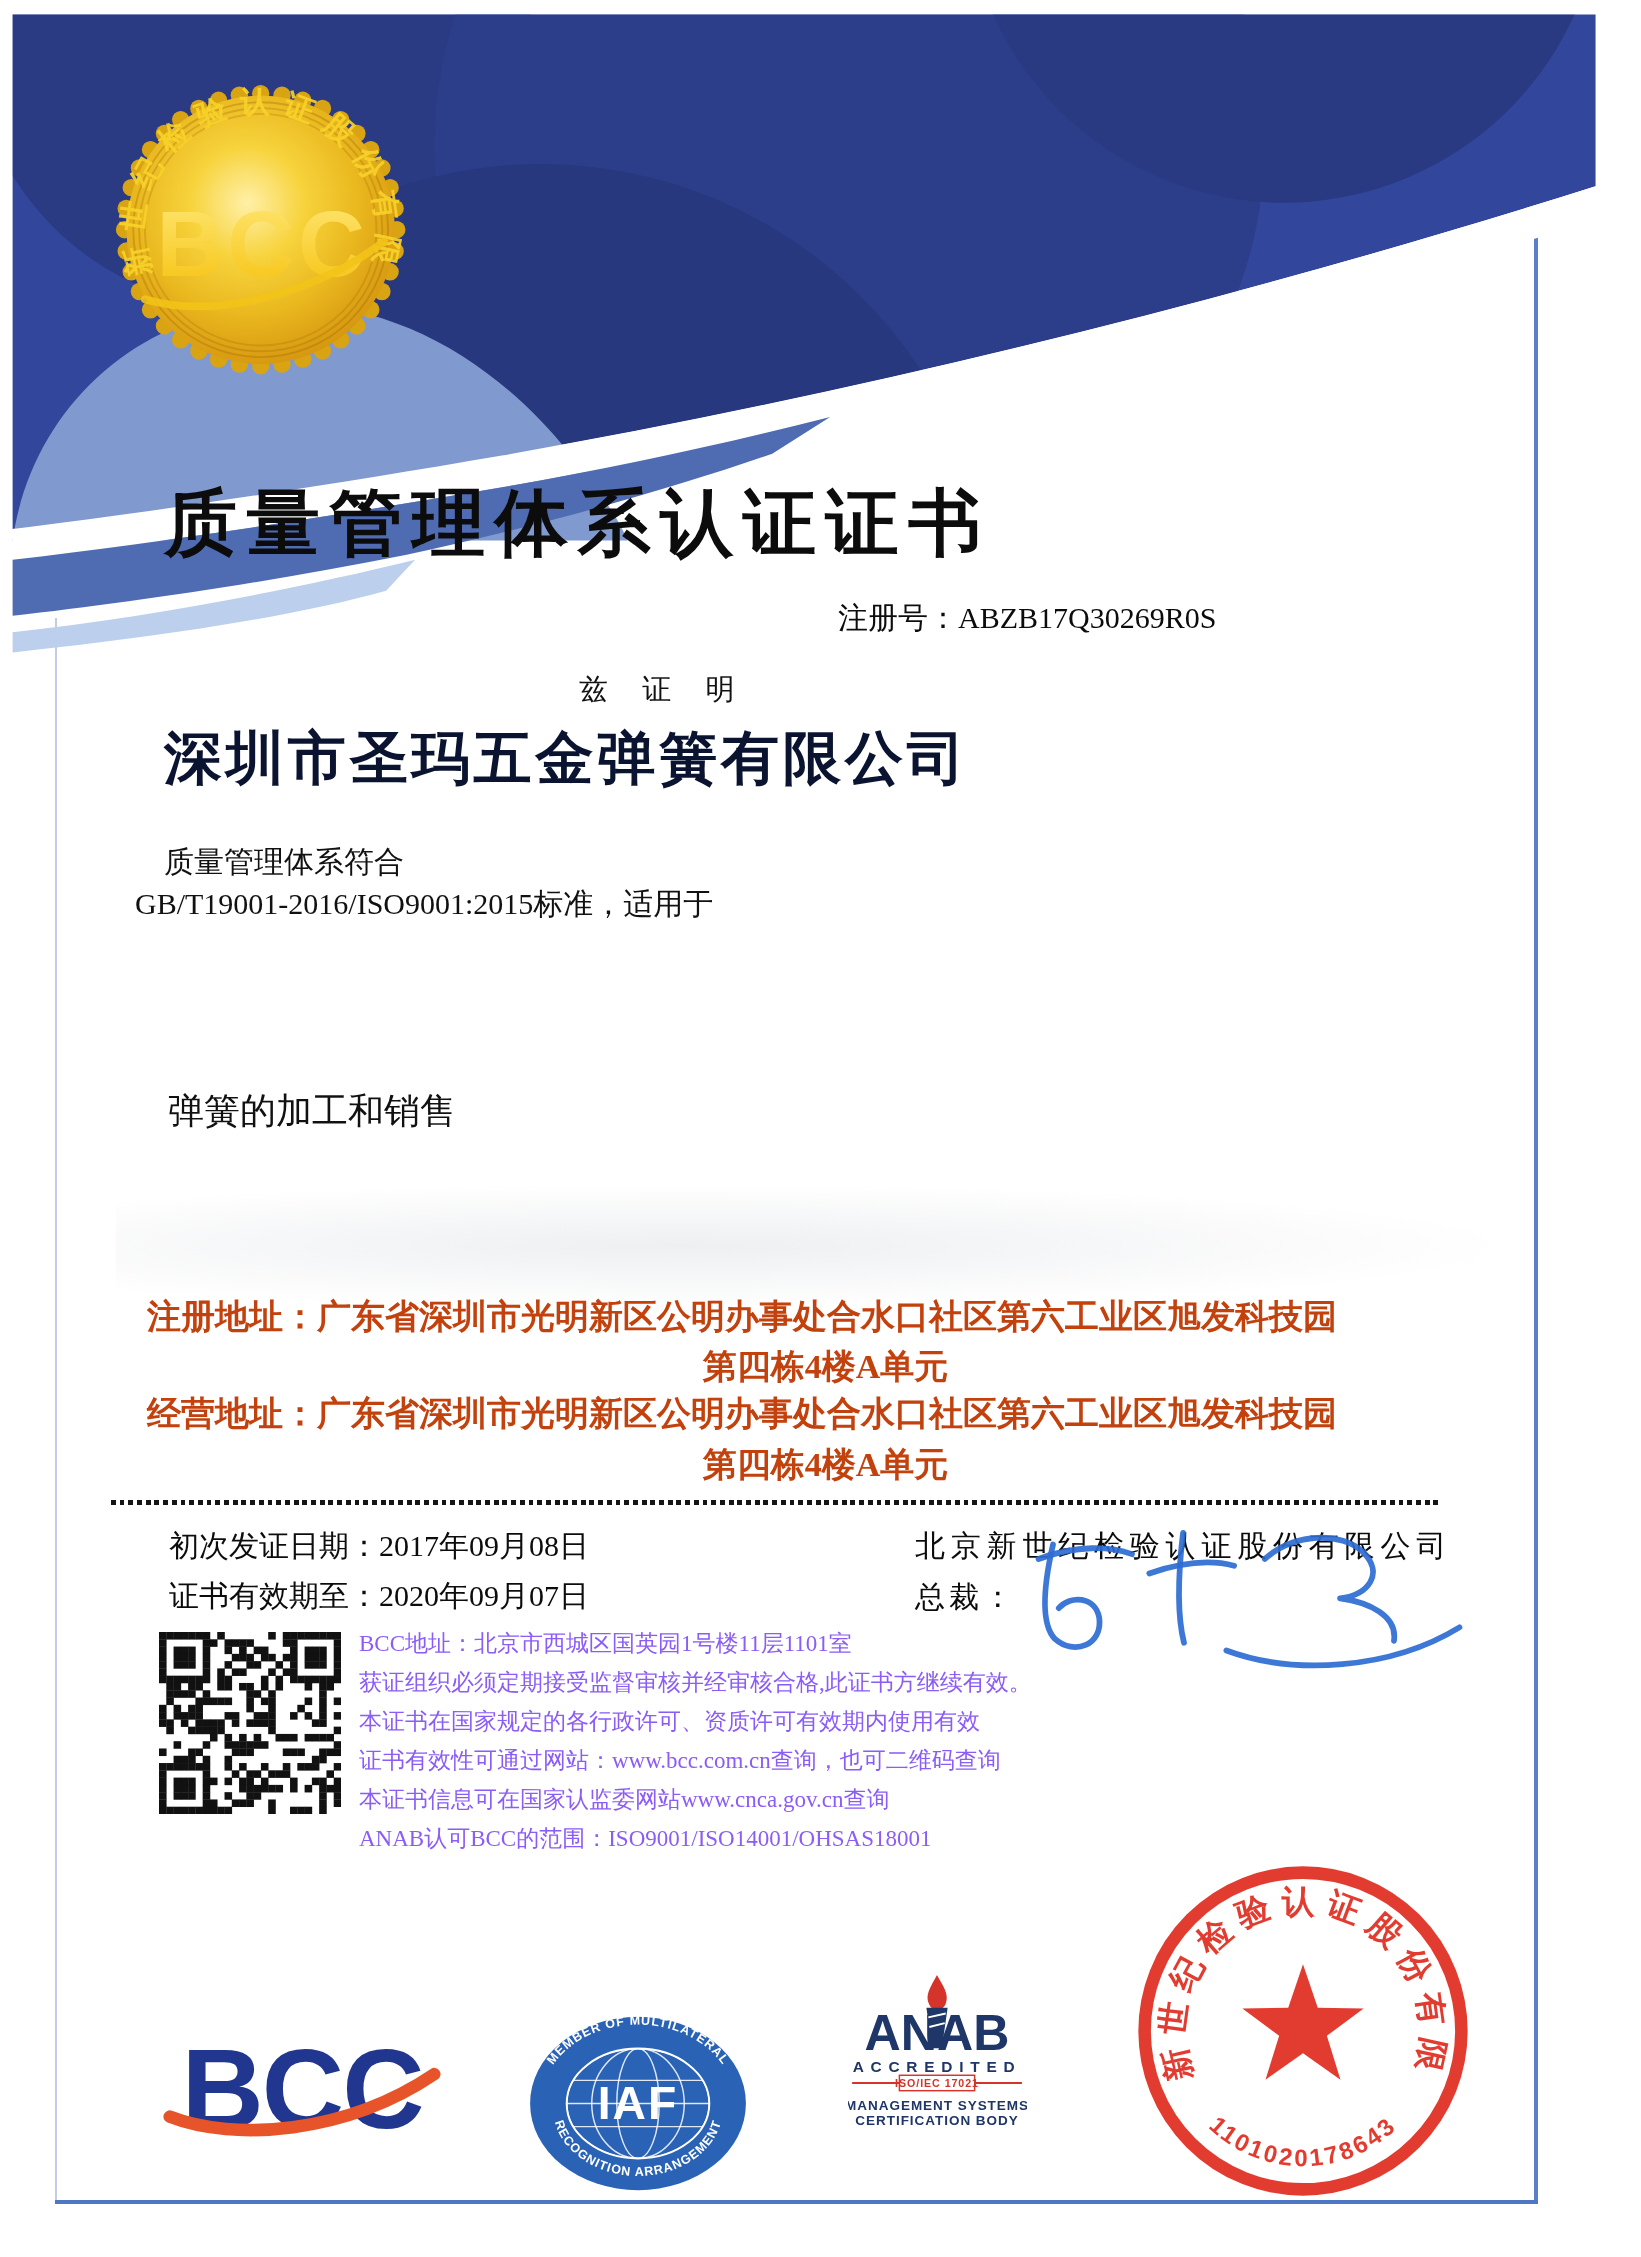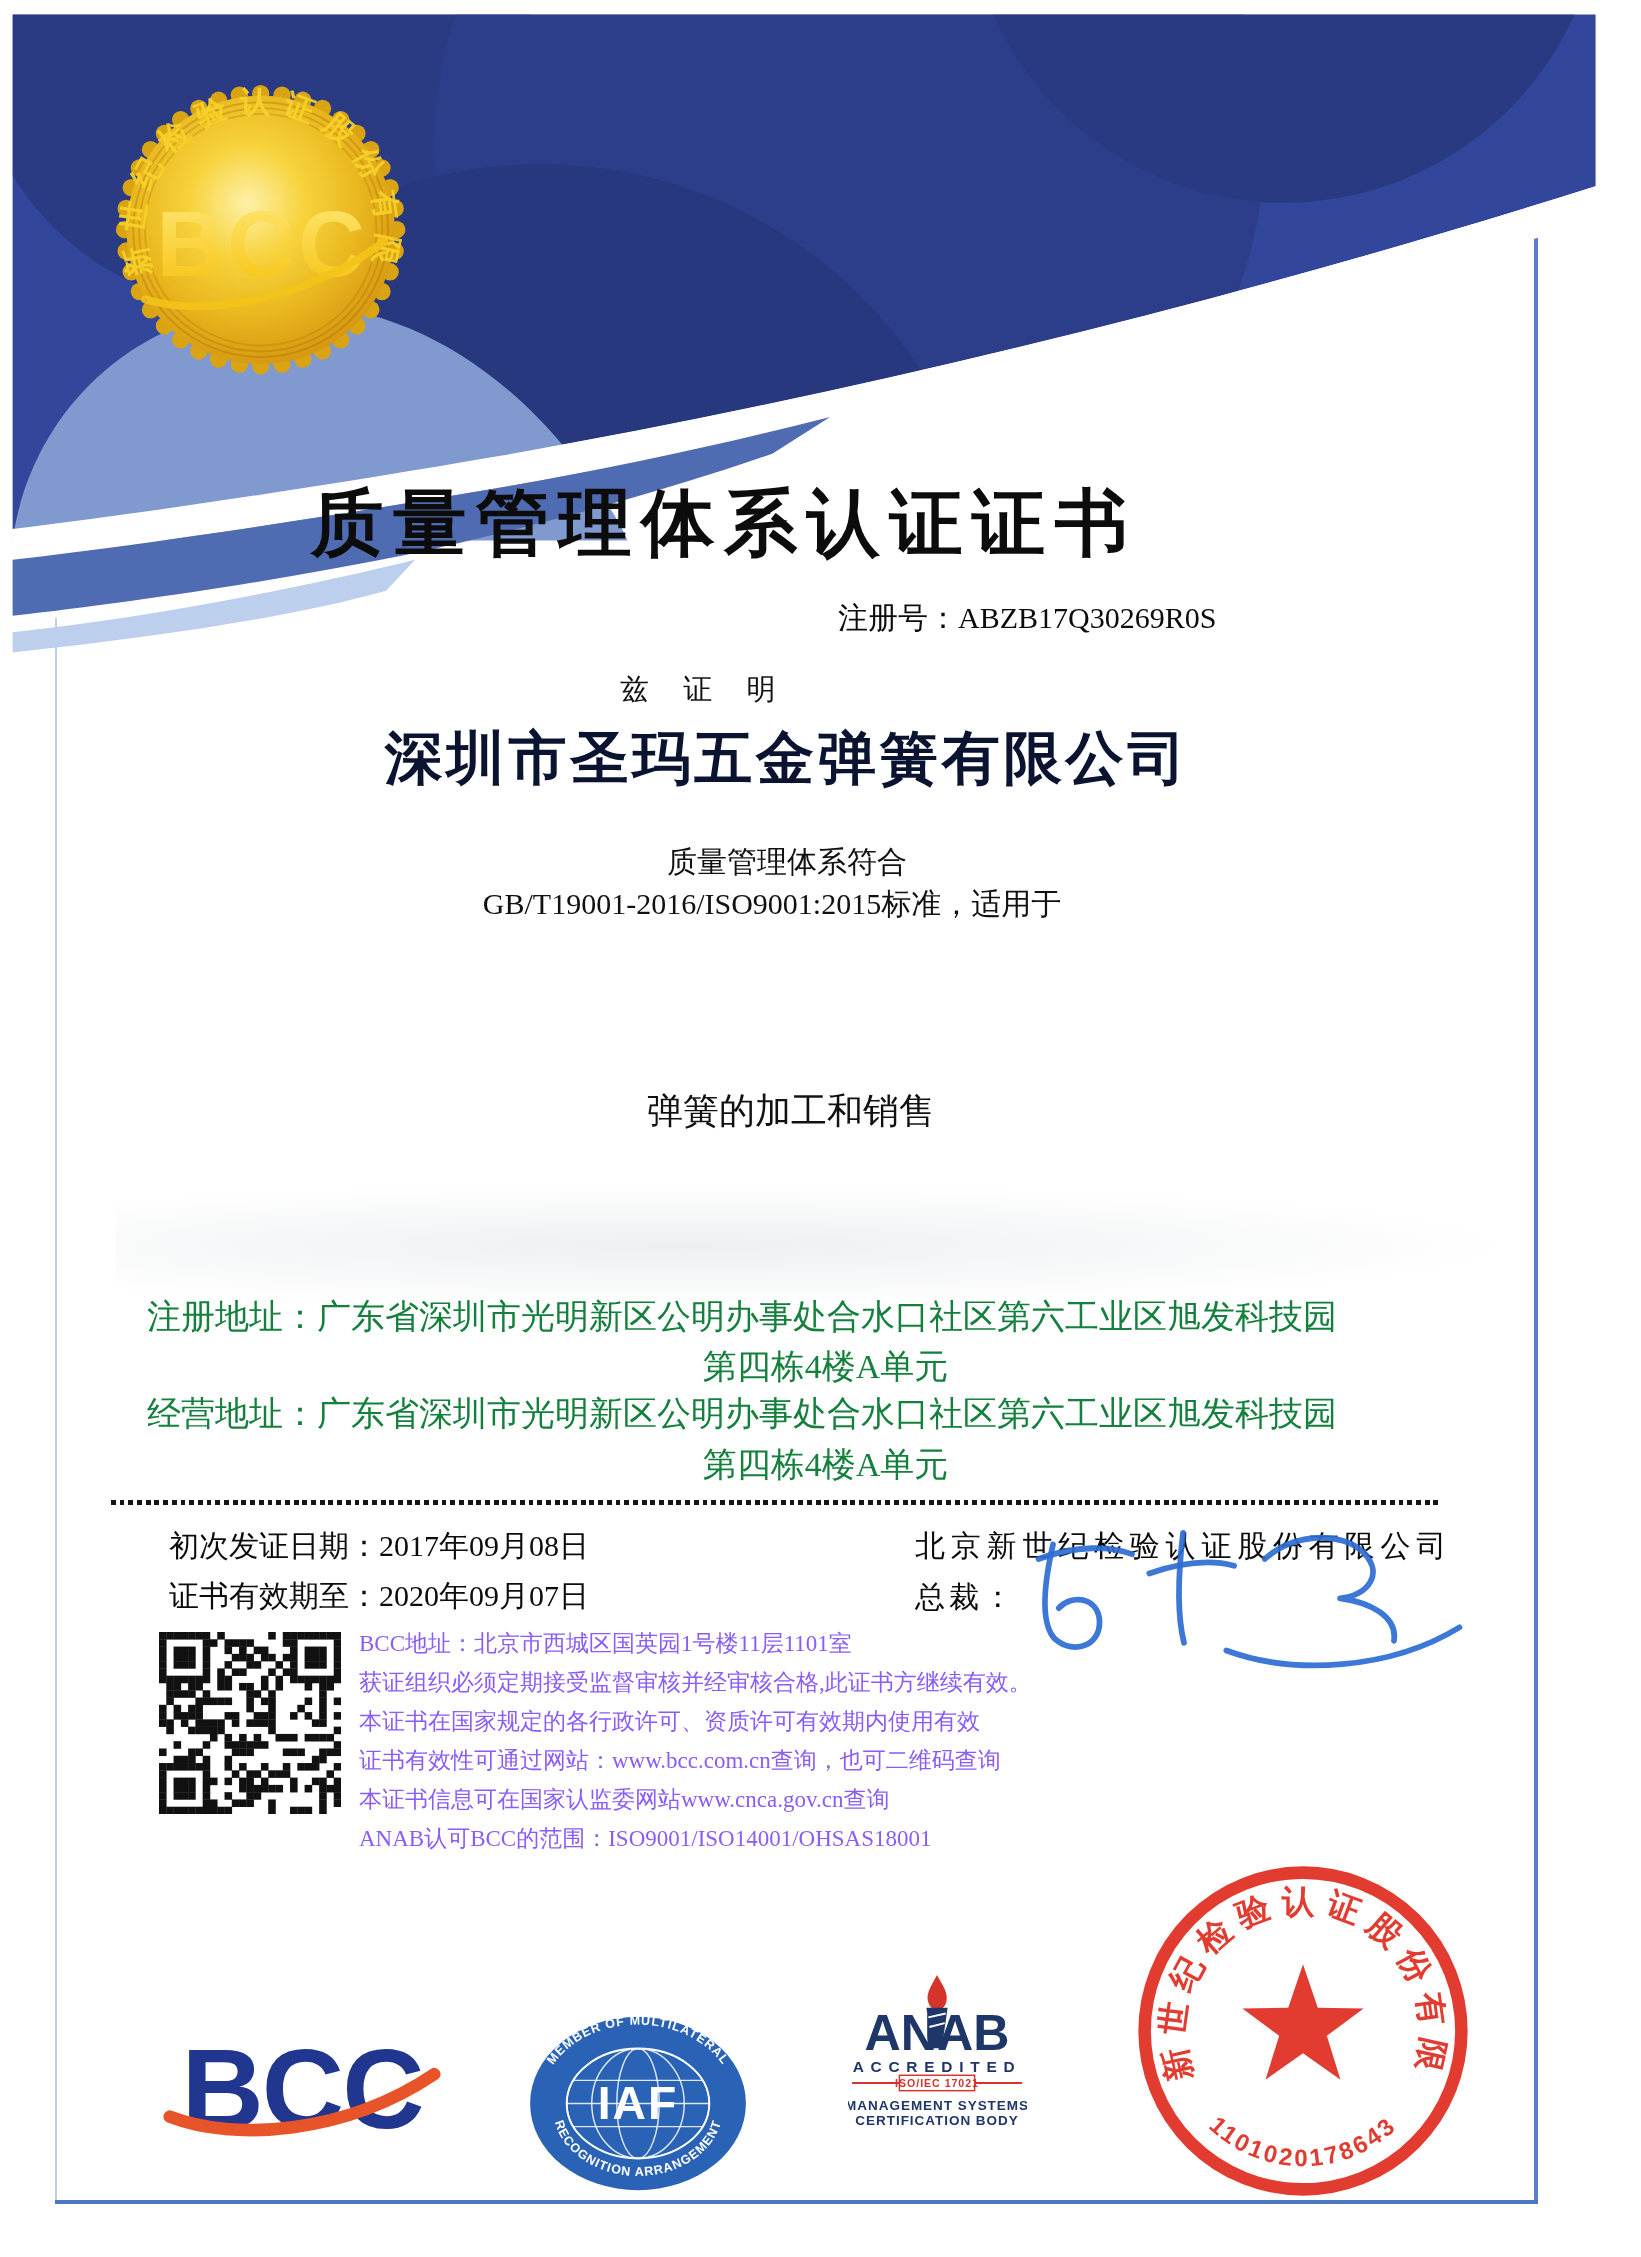--- a/index.html
+++ b/index.html
@@ -1,37 +1,37 @@
 <!DOCTYPE html>
 <html style="--header-navy: #32479b; --gold: #e8b923; --seal-red: #e02b1f; --logo-navy: #20368f; --swoosh-orange: #e8542a; --iaf-blue: #2a63b5; --signature-blue: #2e6cd4;"><head>
 <meta charset="utf-8">
 <style>
   html,body{margin:0;padding:0;background:#e8e8e8}
   #page{position:relative;width:1641px;height:2257px;background:#fff;overflow:hidden;
         font-family:"Liberation Serif",serif;color:#111;margin:0 auto}
   .abs{position:absolute}
-  .ctr{text-align:center}
+  .ctr{}
   
   .frame-left{left:55px;top:618px;width:1.9px;height:1585px;background:rgba(150,172,220,.6)}
   .frame-right{left:1534px;top:208px;width:3.9px;height:1995px;background:#5b7fc8}
   .frame-bottom{left:55px;top:2200px;width:1483px;height:3.9px;background:#4d77c2}
   
   .title{left:164px;top:475px;width:1120px;font-family:"DejaVu Serif",serif;
          font-size:73px;font-weight:700;letter-spacing:9.7px;color:#0c0c0c}
   
   .regblock{left:838px;top:595px;font-size:30px;line-height:45px;color:#0c0c0c}
   .certify{left:579px;top:670px;width:251px;font-size:29px;letter-spacing:13.5px}
   .company{left:164px;top:720px;width:1246px;font-size:58px;font-weight:700;letter-spacing:3.9px;color:#0a1430}
   .conform{left:164px;top:842px;width:1246px;font-size:30px}
   .standard{left:135px;top:884px;width:1274px;font-size:30px}
   .scope{left:168px;top:1087px;width:1246px;font-size:36px}
   .smudge{left:116px;top:1183px;width:1410px;height:126px;
           background:radial-gradient(ellipse at 40% 50%, rgba(160,168,180,.18), rgba(160,168,180,0) 70%)}
   
-  .addr{font-size:34px;font-weight:400;color:#15803d}
+  .addr{font-size:34px;font-weight:700;color:#c2410c}
   .addr1{left:147px;top:1294px;width:1371px}
   .addr2{left:164px;top:1344px;width:1323px;text-align:center}
   .addr3{left:147px;top:1391px;width:1371px}
   .addr4{left:164px;top:1442px;width:1323px;text-align:center}
   .dotted{left:111px;top:1500px;width:1330px;height:4.8px;
           background:repeating-linear-gradient(90deg,#151515 0 4.8px,transparent 4.8px 8.7px)}
   
   .issue{font-size:30px;color:#0c0c0c}
   .iss1{left:169px;top:1526px}
   .iss2{left:169px;top:1576px}

